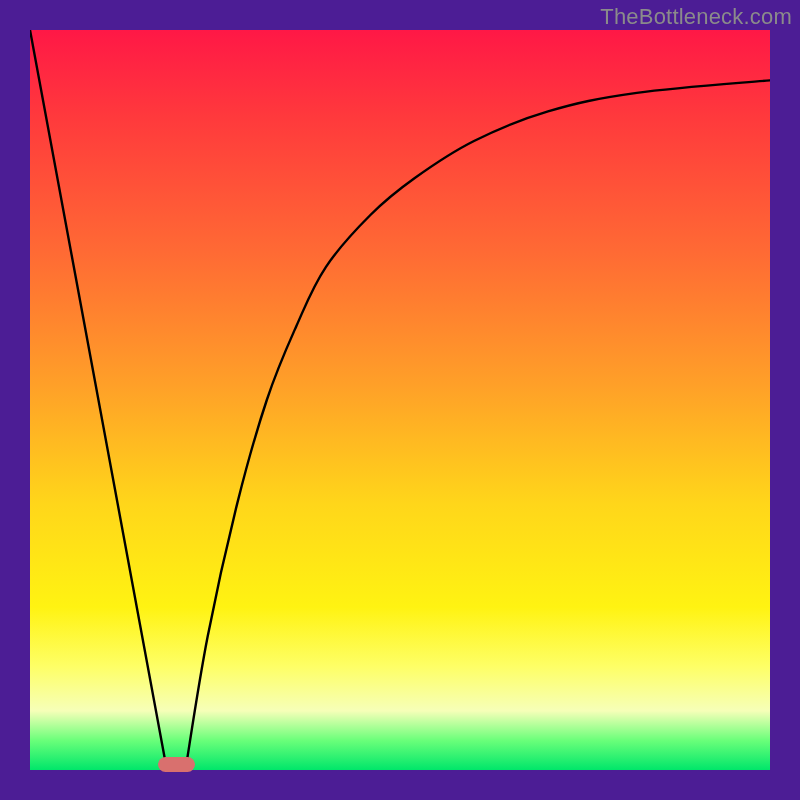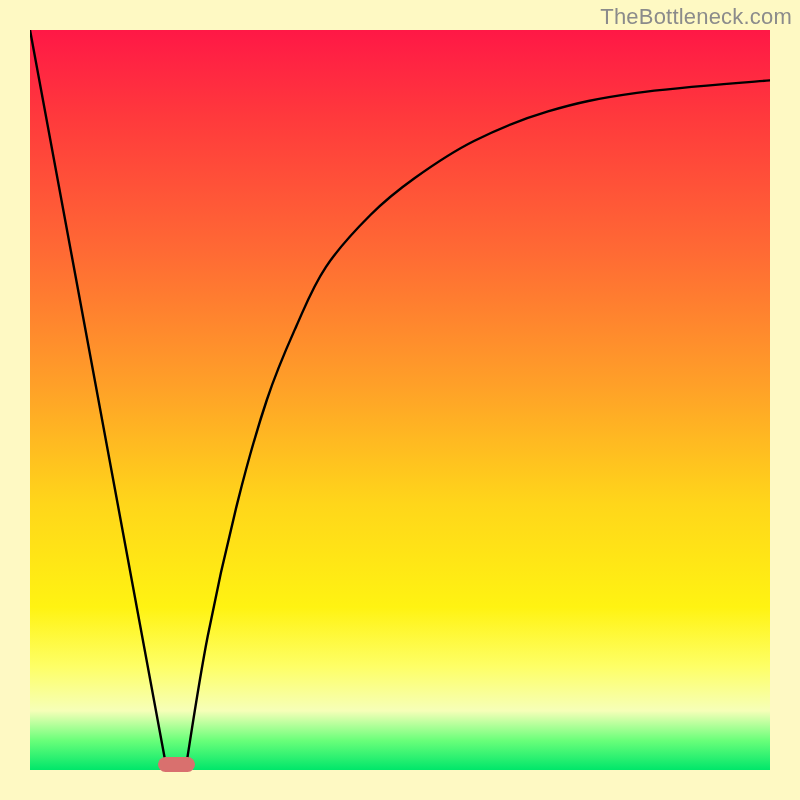--- a/index.html
+++ b/index.html
@@ -7,21 +7,21 @@
     padding: 0;
     width: 800px;
     height: 800px;
     overflow: hidden;
     background: #000;
   }
   #frame {
     position: relative;
     width: 800px;
     height: 800px;
-    background: #fef9c3;
+    background: #4c1d95;
   }
   #plot-area {
     position: absolute;
     left: 30px;
     top: 30px;
     width: 740px;
     height: 740px;
     
     background: linear-gradient(
       to bottom,

